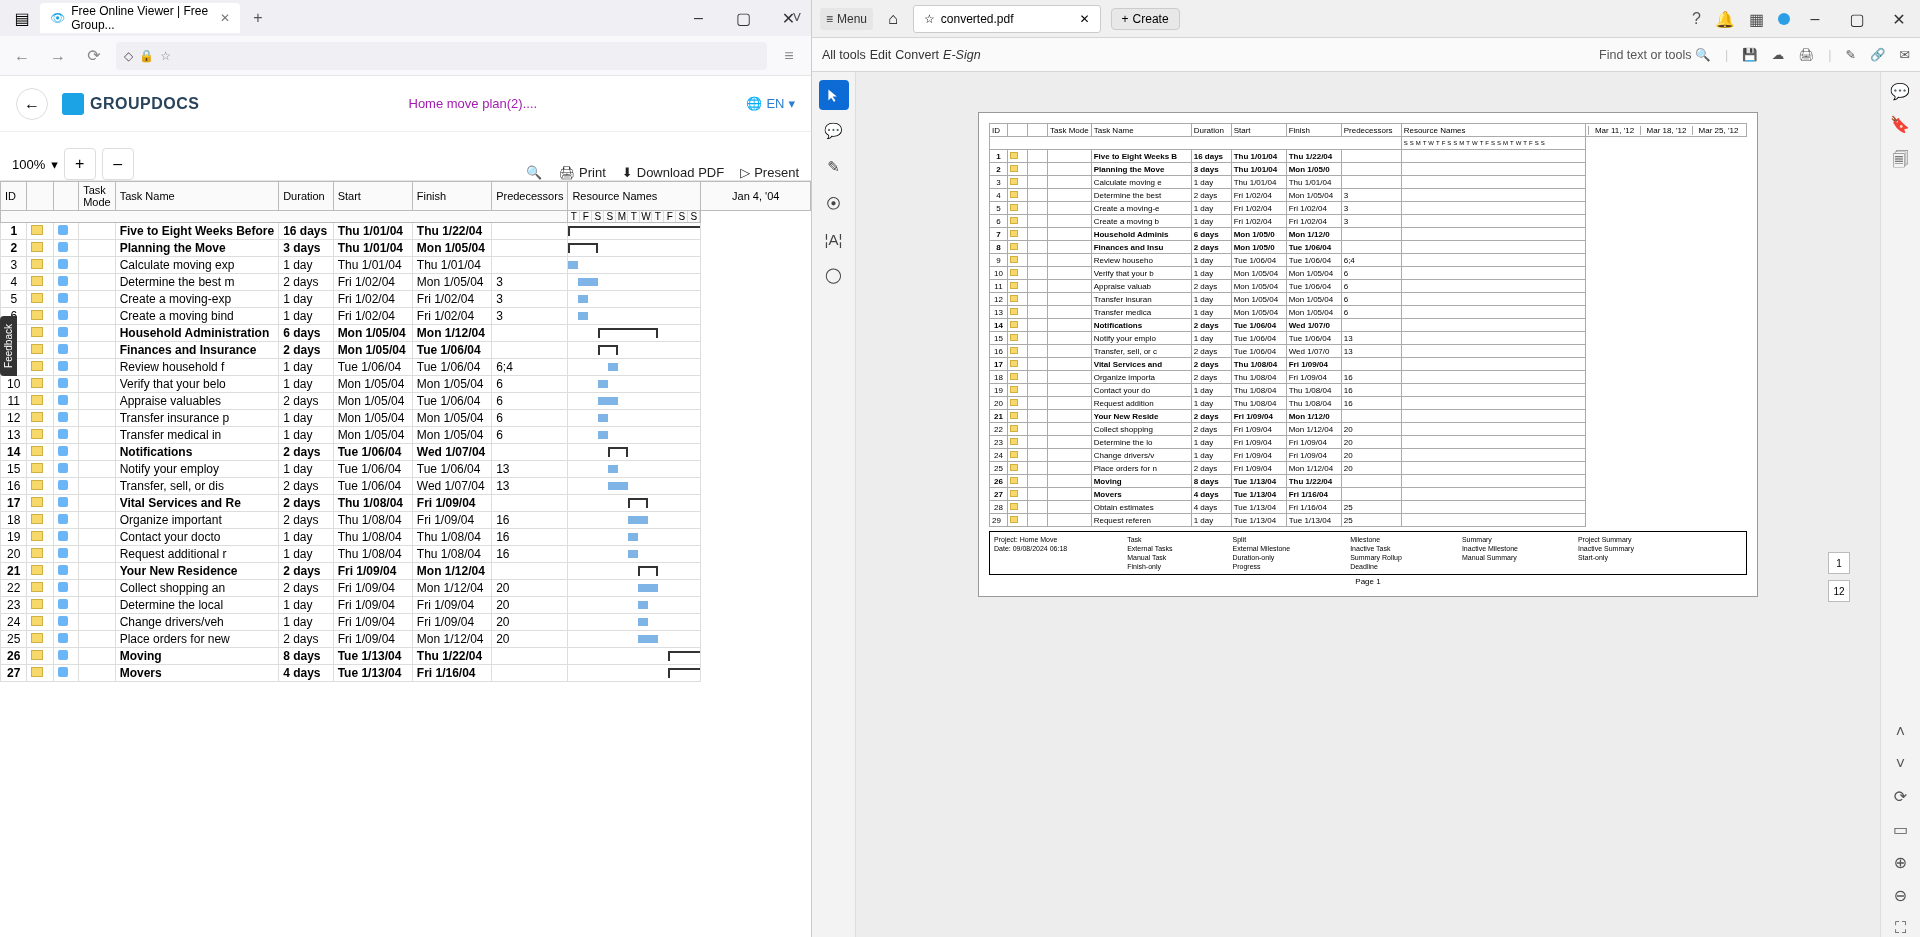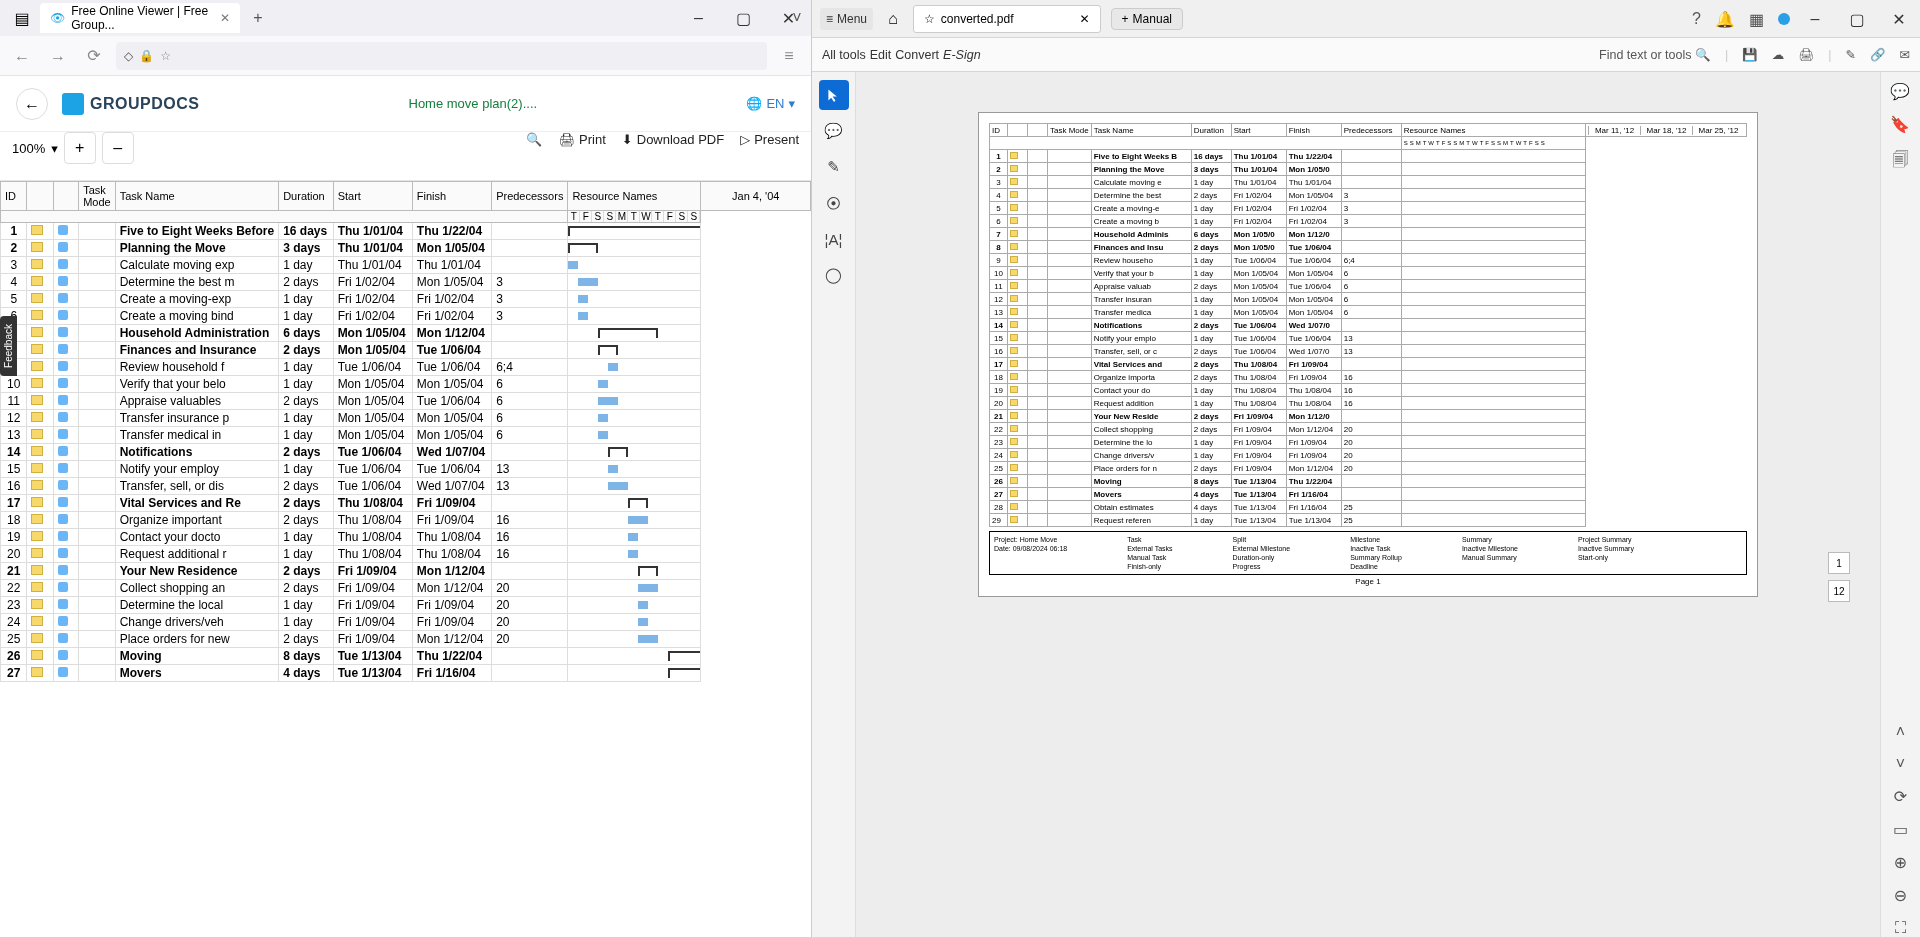--- a/index.html
+++ b/index.html
@@ -18,23 +18,23 @@
 .ff-navbtn { width: 28px; height: 28px; display: flex; align-items: center; justify-content: center; color: #888; }
 .ff-url { flex: 1; height: 28px; background: #f0f0f4; border-radius: 4px; display: flex; align-items: center; padding: 0 8px; font-size: 12px; color: #555; gap: 6px; overflow: hidden; }
 .ff-star { color: #888; }
 
 
 .gd { flex: 1; background: #fff; display: flex; flex-direction: column; overflow: hidden; position: relative; }
 .gd-header { height: 56px; display: flex; align-items: center; padding: 0 16px; justify-content: space-between; border-bottom: 1px solid #eee; }
 .gd-backcircle { width: 32px; height: 32px; border: 1px solid #ddd; border-radius: 50%; display: flex; align-items: center; justify-content: center; margin-right: 8px; }
 .gd-logo { display: flex; align-items: center; gap: 6px; font-weight: 700; color: #29435b; font-size: 16px; letter-spacing: 0.5px; }
 .gd-logo-icon { width: 22px; height: 22px; background: #1ba3e6; border-radius: 3px; position: relative; }
-.gd-filename { flex: 1; text-align: center; font-size: 13px; color: #15803d; }
+.gd-filename { flex: 1; text-align: center; font-size: 13px; color: #a21caf; }
 .gd-lang { display: flex; align-items: center; gap: 4px; font-size: 13px; color: #2b7cd3; }
-.gd-toolbar { height: 48px; display: flex; align-items: flex-start; padding: 0 12px; }
+.gd-toolbar { height: 48px; display: flex; align-items: flex-end; padding: 0 12px; }
 .gd-zoom { display: flex; align-items: center; gap: 6px; font-size: 13px; }
 .gd-sqbtn { width: 32px; height: 32px; border: 1px solid #ddd; border-radius: 4px; display: flex; align-items: center; justify-content: center; cursor: pointer; background: #fff; font-size: 16px; }
 .gd-spacer { flex: 1; }
 .gd-actions { display: flex; align-items: center; gap: 16px; font-size: 13px; color: #222; }
 .gd-action { display: flex; align-items: center; gap: 4px; cursor: pointer; }
 
 .gd-doc { flex: 1; overflow: auto; position: relative; background: #fff; border-top: 1px solid #e5e5e5; }
 .gd-table { width: 100%; border-collapse: collapse; font-size: 12px; }
 .gd-table th { border: 1px solid #bbb; background: #fafafa; font-weight: 400; font-size: 11px; padding: 2px 4px; text-align: left; }
 .gd-table td { border: 1px solid #ddd; padding: 1px 4px; height: 16px; white-space: nowrap; overflow: hidden; }
@@ -643,21 +643,21 @@
         <span>Menu</span>
       </div>
     <div class="ac-home">⌂</div>
     <div class="ac-tab">
       <span>☆</span>
       <span>converted.pdf</span>
       <span style="margin-left:60px">✕</span>
     </div>
     <div class="ac-create">
         <span>+</span>
-        <span>Manual</span>
+        <span>Create</span>
       </div>
     <div class="ac-iconrow">
       <span>?</span>
       <span>🔔</span>
       <span>▦</span>
       <span style="width:12px;height:12px;background:#2b9fe6;border-radius:50%;display:inline-block"></span>
     </div>
     <div class="ac-winbtns">
       <div class="ac-winbtn">–</div>
       <div class="ac-winbtn">▢</div>

